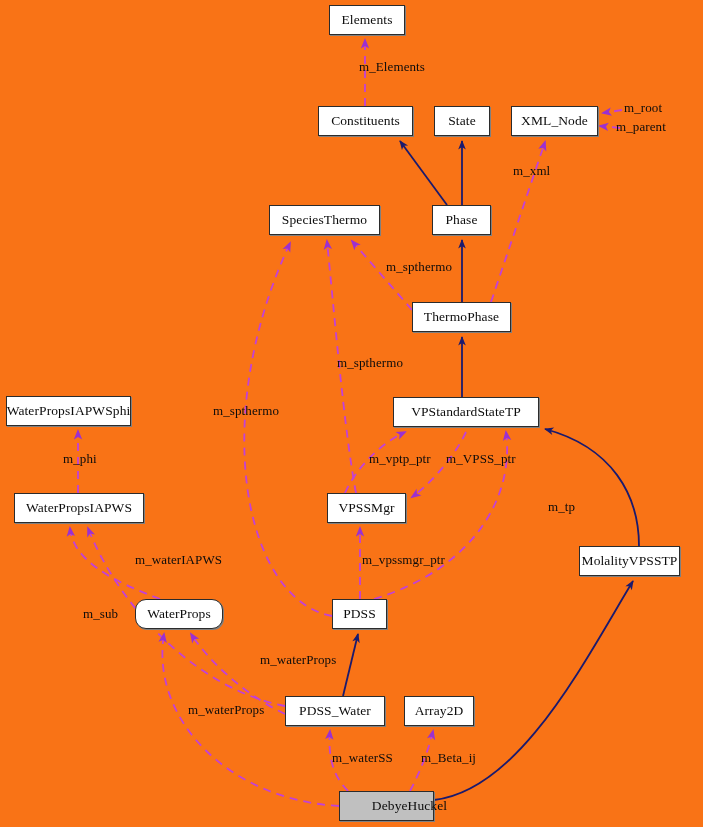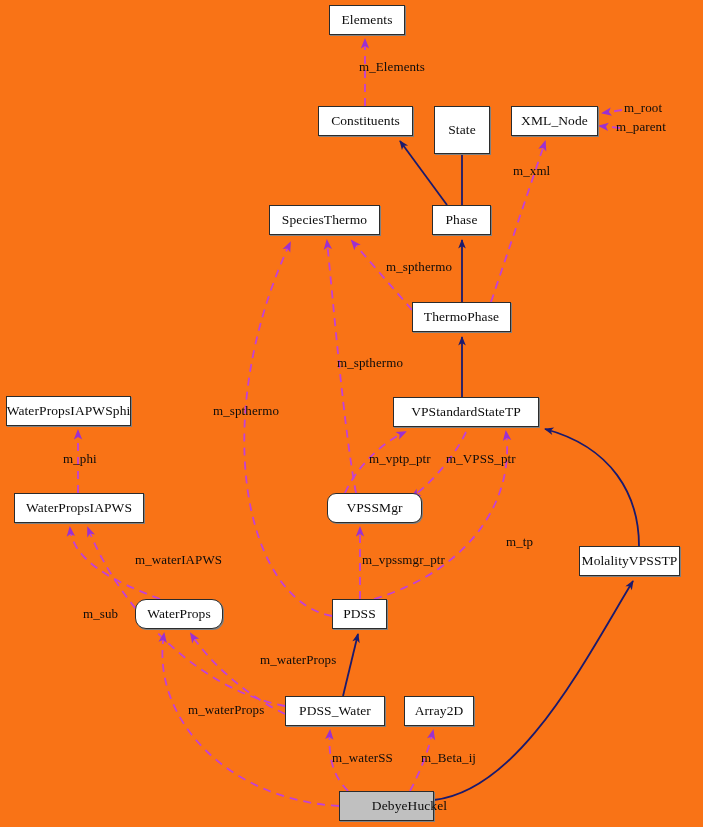--- a/index.html
+++ b/index.html
@@ -98,21 +98,21 @@
     </g>
   </svg>
 
   <div id="nodes">
       <div class="uml-node" style="left: 329px; top: 5px; width: 76px; height: 30px;">
         <span>Elements</span>
       </div>
       <div class="uml-node" style="left: 318px; top: 106px; width: 95px; height: 30px;">
         <span>Constituents</span>
       </div>
-      <div class="uml-node" style="left: 434px; top: 106px; width: 56px; height: 48px;">
+      <div class="uml-node" style="left: 434px; top: 106px; width: 56px; height: 30px;">
         <span>State</span>
       </div>
       <div class="uml-node" style="left: 511px; top: 106px; width: 87px; height: 30px;">
         <span>XML_Node</span>
       </div>
       <div class="uml-node" style="left: 269px; top: 205px; width: 111px; height: 30px;">
         <span>SpeciesThermo</span>
       </div>
       <div class="uml-node" style="left: 432px; top: 205px; width: 59px; height: 30px;">
         <span>Phase</span>
@@ -122,21 +122,21 @@
       </div>
       <div class="uml-node" style="left: 6px; top: 396px; width: 125px; height: 30px;">
         <span>WaterPropsIAPWSphi</span>
       </div>
       <div class="uml-node" style="left: 393px; top: 397px; width: 146px; height: 30px;">
         <span>VPStandardStateTP</span>
       </div>
       <div class="uml-node" style="left: 14px; top: 493px; width: 130px; height: 30px;">
         <span>WaterPropsIAPWS</span>
       </div>
-      <div class="uml-node" style="left: 327px; top: 493px; width: 95px; height: 30px; border-radius: 9px;">
+      <div class="uml-node" style="left: 327px; top: 493px; width: 79px; height: 30px;">
         <span>VPSSMgr</span>
       </div>
       <div class="uml-node" style="left: 579px; top: 546px; width: 101px; height: 30px;">
         <span>MolalityVPSSTP</span>
       </div>
       <div class="uml-node" style="left: 135px; top: 599px; width: 88px; height: 30px; border-radius: 11px;">
         <span>WaterProps</span>
       </div>
       <div class="uml-node" style="left: 332px; top: 599px; width: 55px; height: 30px;">
         <span>PDSS</span>
@@ -155,21 +155,21 @@
       <div class="edge-label" style="left: 359px; top: 60px;">m_Elements</div>
       <div class="edge-label" style="left: 624px; top: 101px;">m_root</div>
       <div class="edge-label" style="left: 616px; top: 120px;">m_parent</div>
       <div class="edge-label" style="left: 513px; top: 164px;">m_xml</div>
       <div class="edge-label" style="left: 386px; top: 260px;">m_spthermo</div>
       <div class="edge-label" style="left: 337px; top: 356px;">m_spthermo</div>
       <div class="edge-label" style="left: 213px; top: 404px;">m_spthermo</div>
       <div class="edge-label" style="left: 63px; top: 452px;">m_phi</div>
       <div class="edge-label" style="left: 369px; top: 452px;">m_vptp_ptr</div>
       <div class="edge-label" style="left: 446px; top: 452px;">m_VPSS_ptr</div>
-      <div class="edge-label" style="left: 506px; top: 500px; margin-top: 35px;">m_tp</div>
+      <div class="edge-label" style="left: 548px; top: 500px;">m_tp</div>
       <div class="edge-label" style="left: 107px; top: 553px; padding-left: 28px;">m_waterIAPWS</div>
       <div class="edge-label" style="left: 362px; top: 553px;">m_vpssmgr_ptr</div>
       <div class="edge-label" style="left: 83px; top: 607px;">m_sub</div>
       <div class="edge-label" style="left: 260px; top: 653px;">m_waterProps</div>
       <div class="edge-label" style="left: 188px; top: 703px;">m_waterProps</div>
       <div class="edge-label" style="left: 332px; top: 751px;">m_waterSS</div>
       <div class="edge-label" style="left: 421px; top: 751px;">m_Beta_ij</div>
     </div>
 
 </div>

